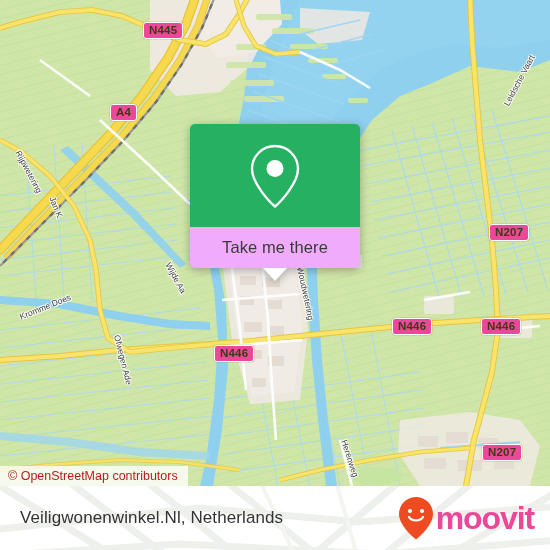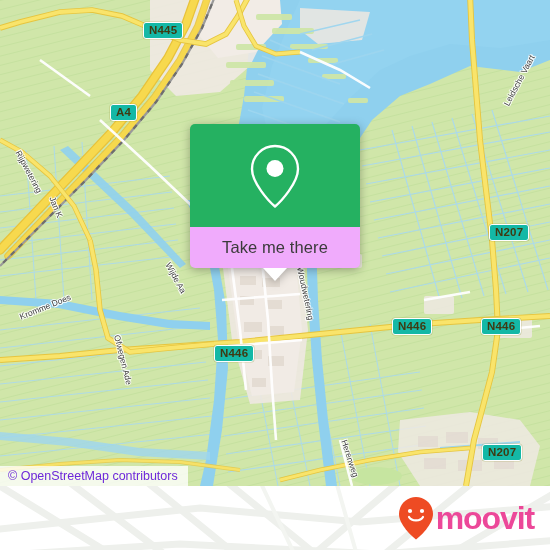--- a/index.html
+++ b/index.html
@@ -15,21 +15,21 @@
   .map-area{
     position:absolute;left:0;top:0;width:550px;height:486px;
     overflow:hidden;
     background:#cfe6a8;
   }
   .map-svg{position:absolute;left:0;top:0;}
 
   
   .shield{
     position:absolute;
-    background:#14b8a6;
+    background:#ec4899;
     border:1.6px solid #ffffff;
     border-radius:3px;
     color:#3f3a12;
     font-size:11.5px;
     font-weight:bold;
     letter-spacing:.2px;
     padding:1px 5px 2px 5px;
     line-height:12px;
     box-shadow:0 0 0 .5px rgba(150,140,40,.35);
     white-space:nowrap;
@@ -48,21 +48,21 @@
        0 1px 0 rgba(255,255,255,.9), 0 -1px 0 rgba(255,255,255,.9),
        1px 1px 0 rgba(255,255,255,.9), -1px -1px 0 rgba(255,255,255,.9);
     transform-origin:0 50%;
     pointer-events:none;
   }
 
   
   .osm-attrib{
     position:absolute;left:0;top:466px;
     background:rgba(255,255,255,.78);
-    color:#6d28d9;
+    color:#b91c1c;
     font-size:12.5px;
     padding:3px 10px 4px 8px;
     line-height:15px;
     font-family:"Liberation Sans", sans-serif;
     z-index:40;
   }
 
   
   .popup{
     position:absolute;left:190px;top:124px;width:170px;
@@ -323,20 +323,21 @@
         <path d="M-10,10 L130,96 M40,-10 L180,96 M120,-10 L250,96 M200,-10 L330,96"></path>
         <path d="M560,20 L430,96 M500,-10 L370,96 M420,-6 L300,96"></path>
         <path d="M-10,60 L200,38 L360,52 L560,36"></path>
         <path d="M-10,86 L180,74 L380,84 L560,70"></path>
       </g>
       <g stroke="#f3f5f1" stroke-width="4" fill="none">
         <path d="M250,-10 L300,96 M330,-10 L360,96"></path>
       </g>
     </svg>
 
+    <div class="footer-title">Veiligwonenwinkel.Nl, Netherlands</div>
 
     <div class="brand">
       <svg width="36" height="44" viewBox="0 0 36 44">
         <path d="M18,1 C8.6,1 1,8.6 1,18 C1,28.5 13.5,40 18,43.5
                  C22.5,40 35,28.5 35,18 C35,8.6 27.4,1 18,1 Z" fill="#ee4b23"></path>
         <circle cx="12" cy="15" r="2.1" fill="#ffffff"></circle>
         <circle cx="24" cy="15" r="2.1" fill="#ffffff"></circle>
         <path d="M11,21 C13.5,25.5 22.5,25.5 25,21" stroke="#ffffff" stroke-width="2.2" fill="none" stroke-linecap="round"></path>
       </svg>
       <span class="brand-name">moovit</span>

